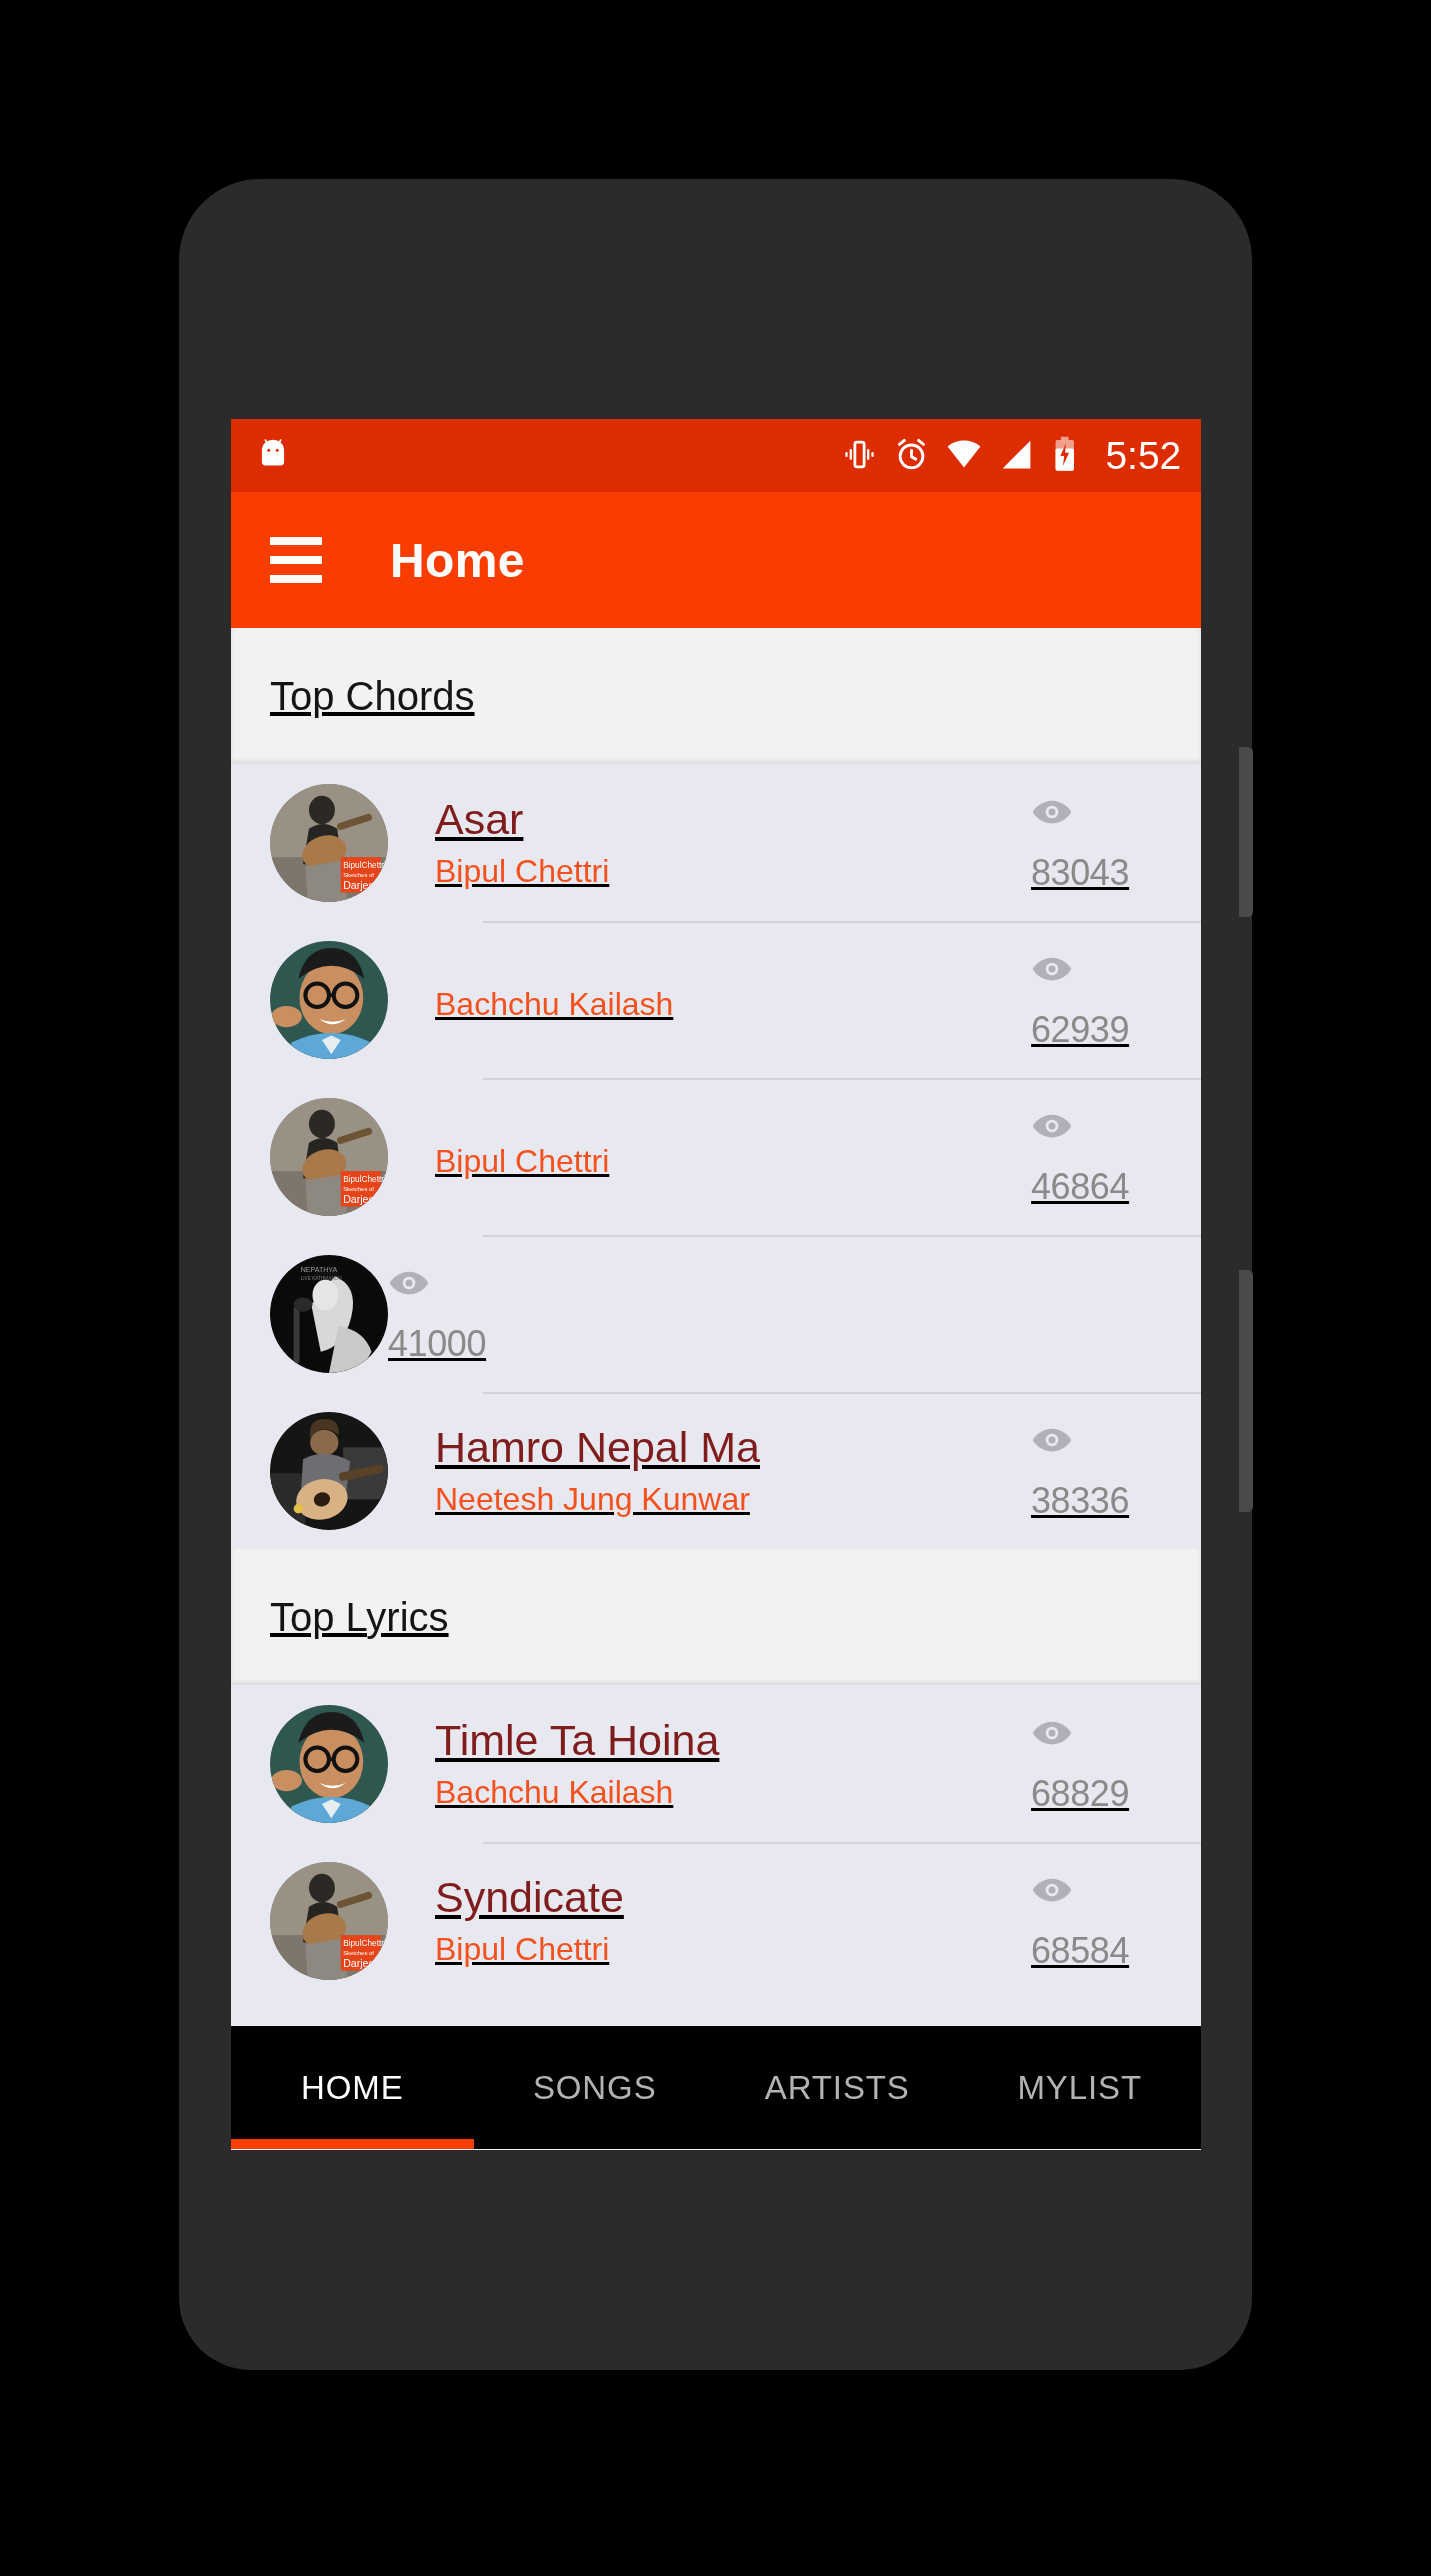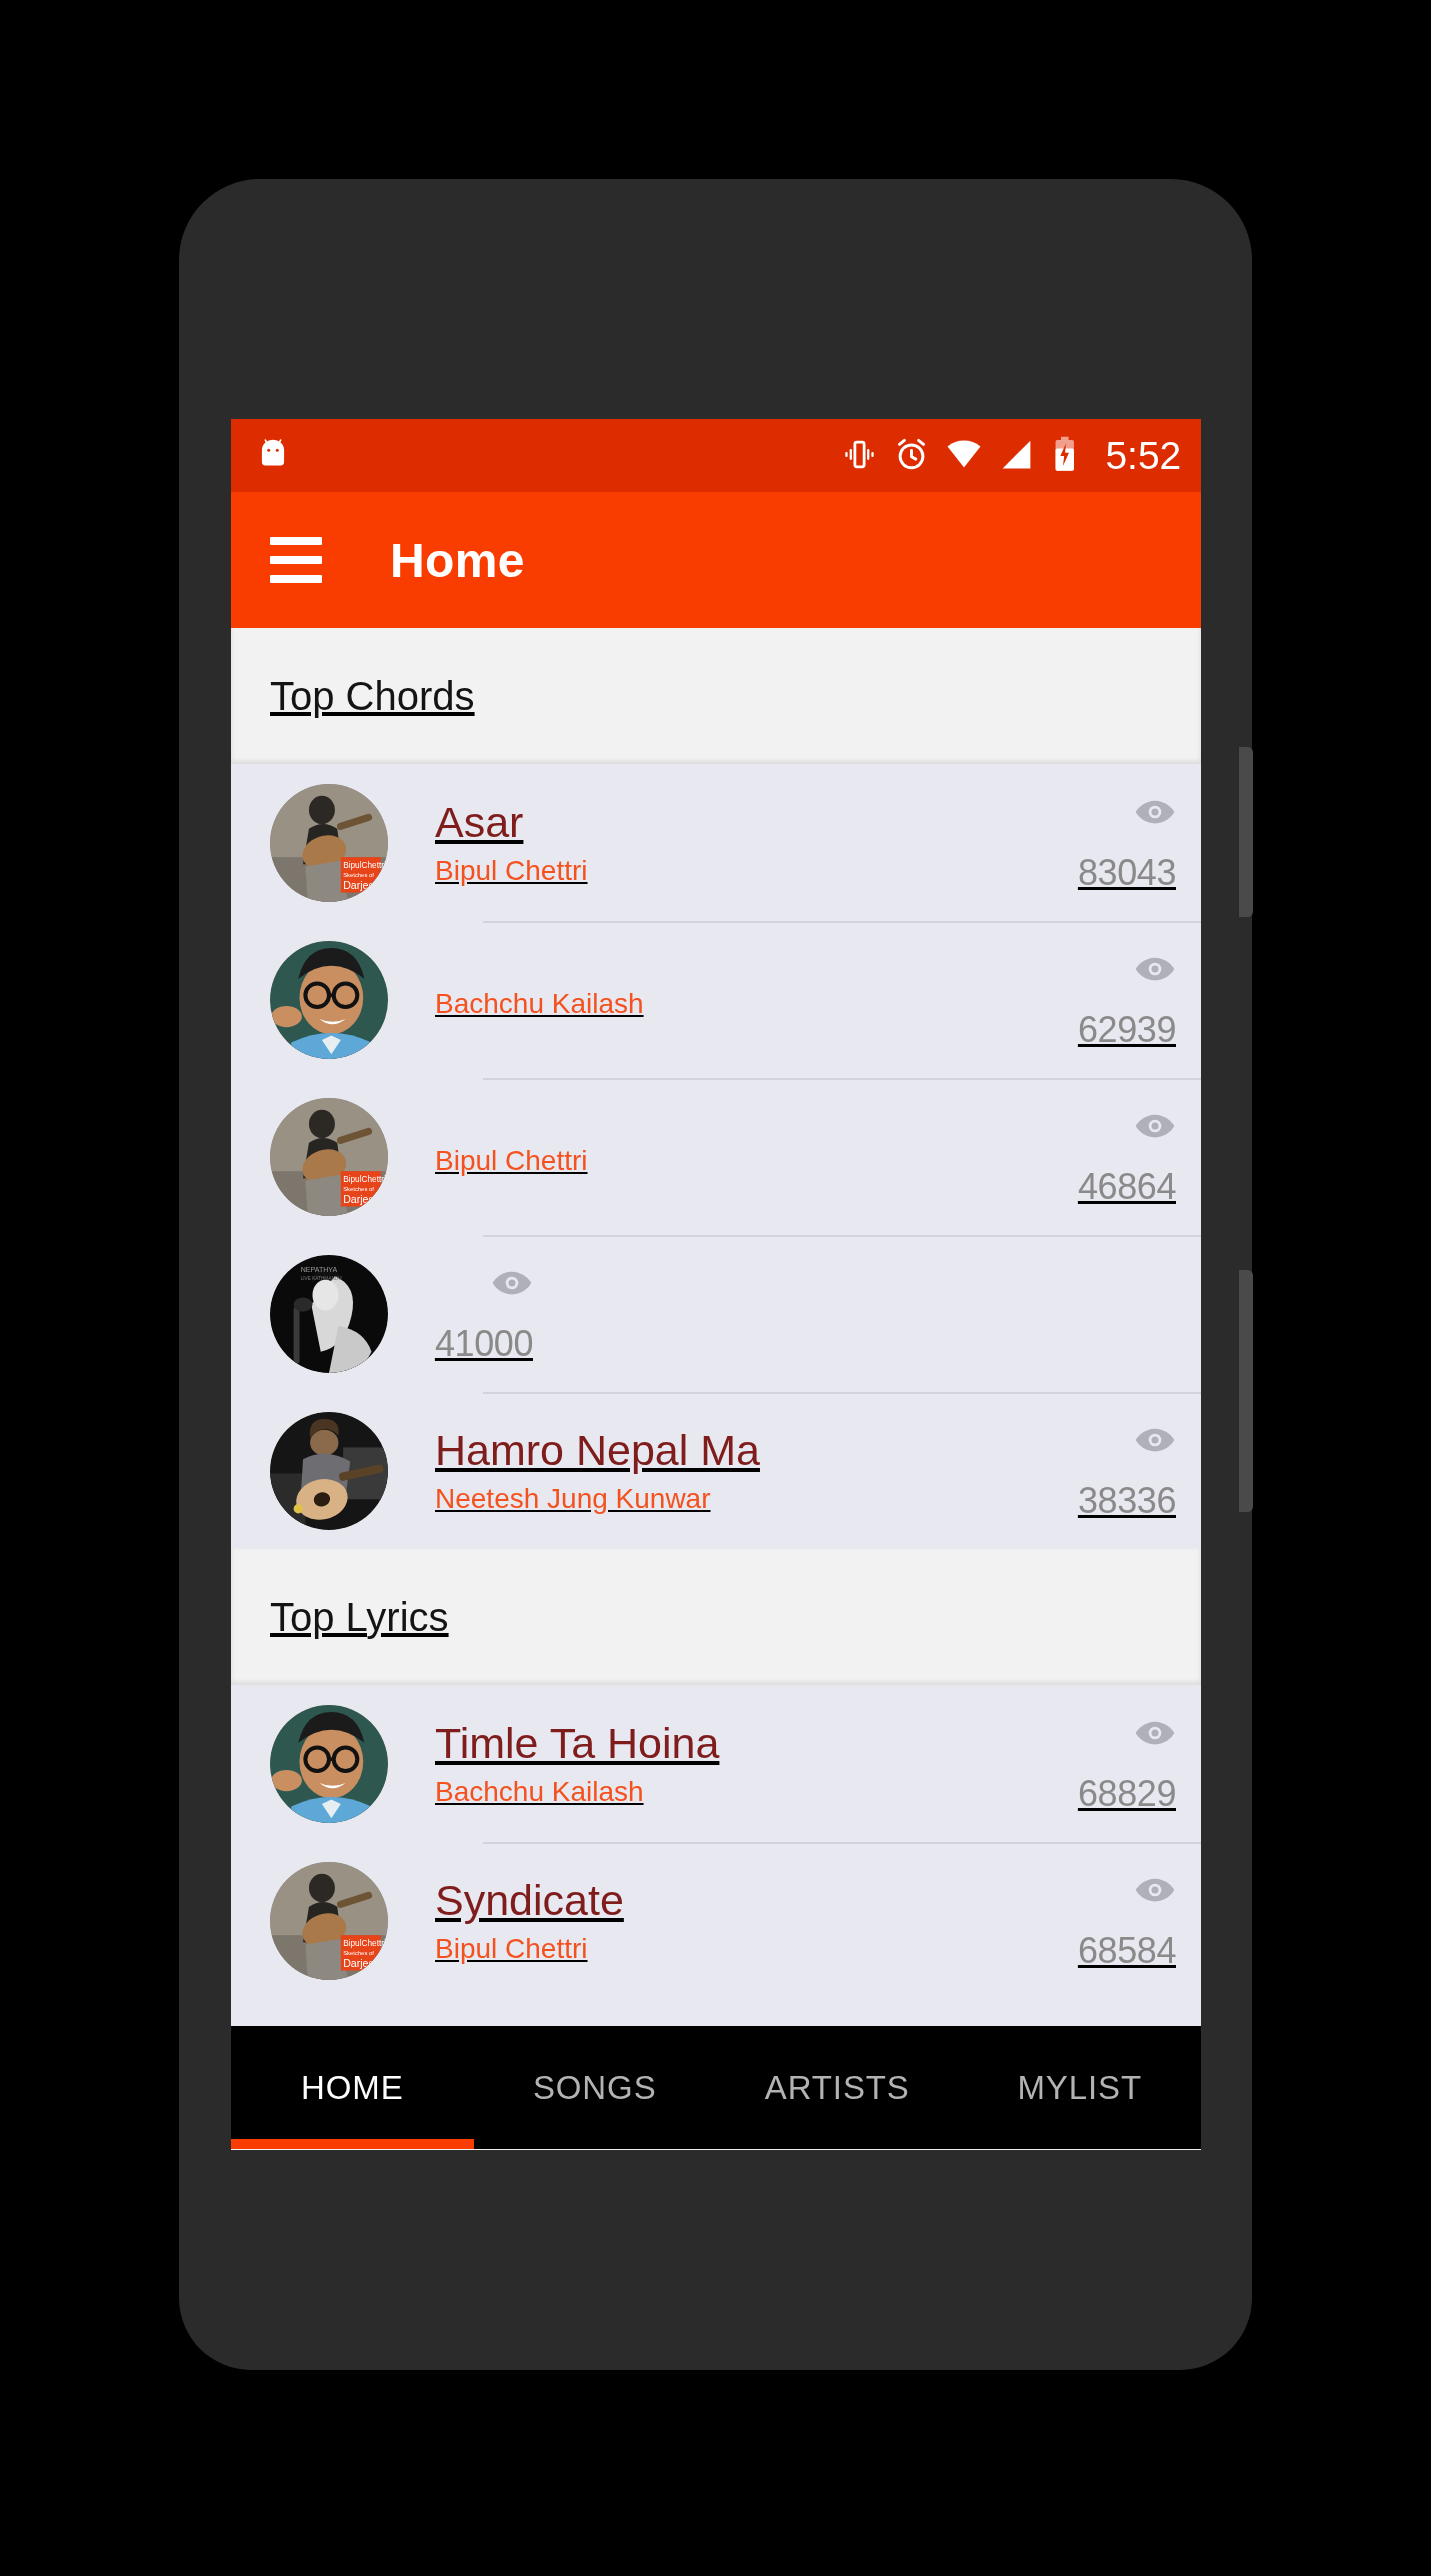--- a/index.html
+++ b/index.html
@@ -110,27 +110,27 @@
     background: #8a8a8a;
     overflow: hidden; position: relative;
   }
   .avatar svg { display: block; width: 100%; height: 100%; }
   .row-text { flex: 1; margin-left: 47px; min-width: 0; }
   .row-title {
     font-size: 43px; color: #7f1d1d;
     line-height: 1.12; white-space: nowrap;
   }
   .row-artist {
-    font-size: 28px; color: #f4511e;
+    font-size: 32px; color: #f4511e;
     margin-top: 9px; white-space: nowrap;
   }
   .row-meta {
     width: 170px; flex: 0 0 170px;
-    display: flex; flex-direction: column; align-items: flex-end;
-    padding-right: 25px;
+    display: flex; flex-direction: column; align-items: flex-start;
+    padding-right: 16px;
   }
   .eye-icon { width: 42px; height: 42px; display: block; }
   .row-count {
     font-size: 36px; color: #8a8a8a;
     margin-top: 19.7px; letter-spacing: -0.4px;
   }
 
   
   .bottom-nav {
     height: 123px; background: #000;

